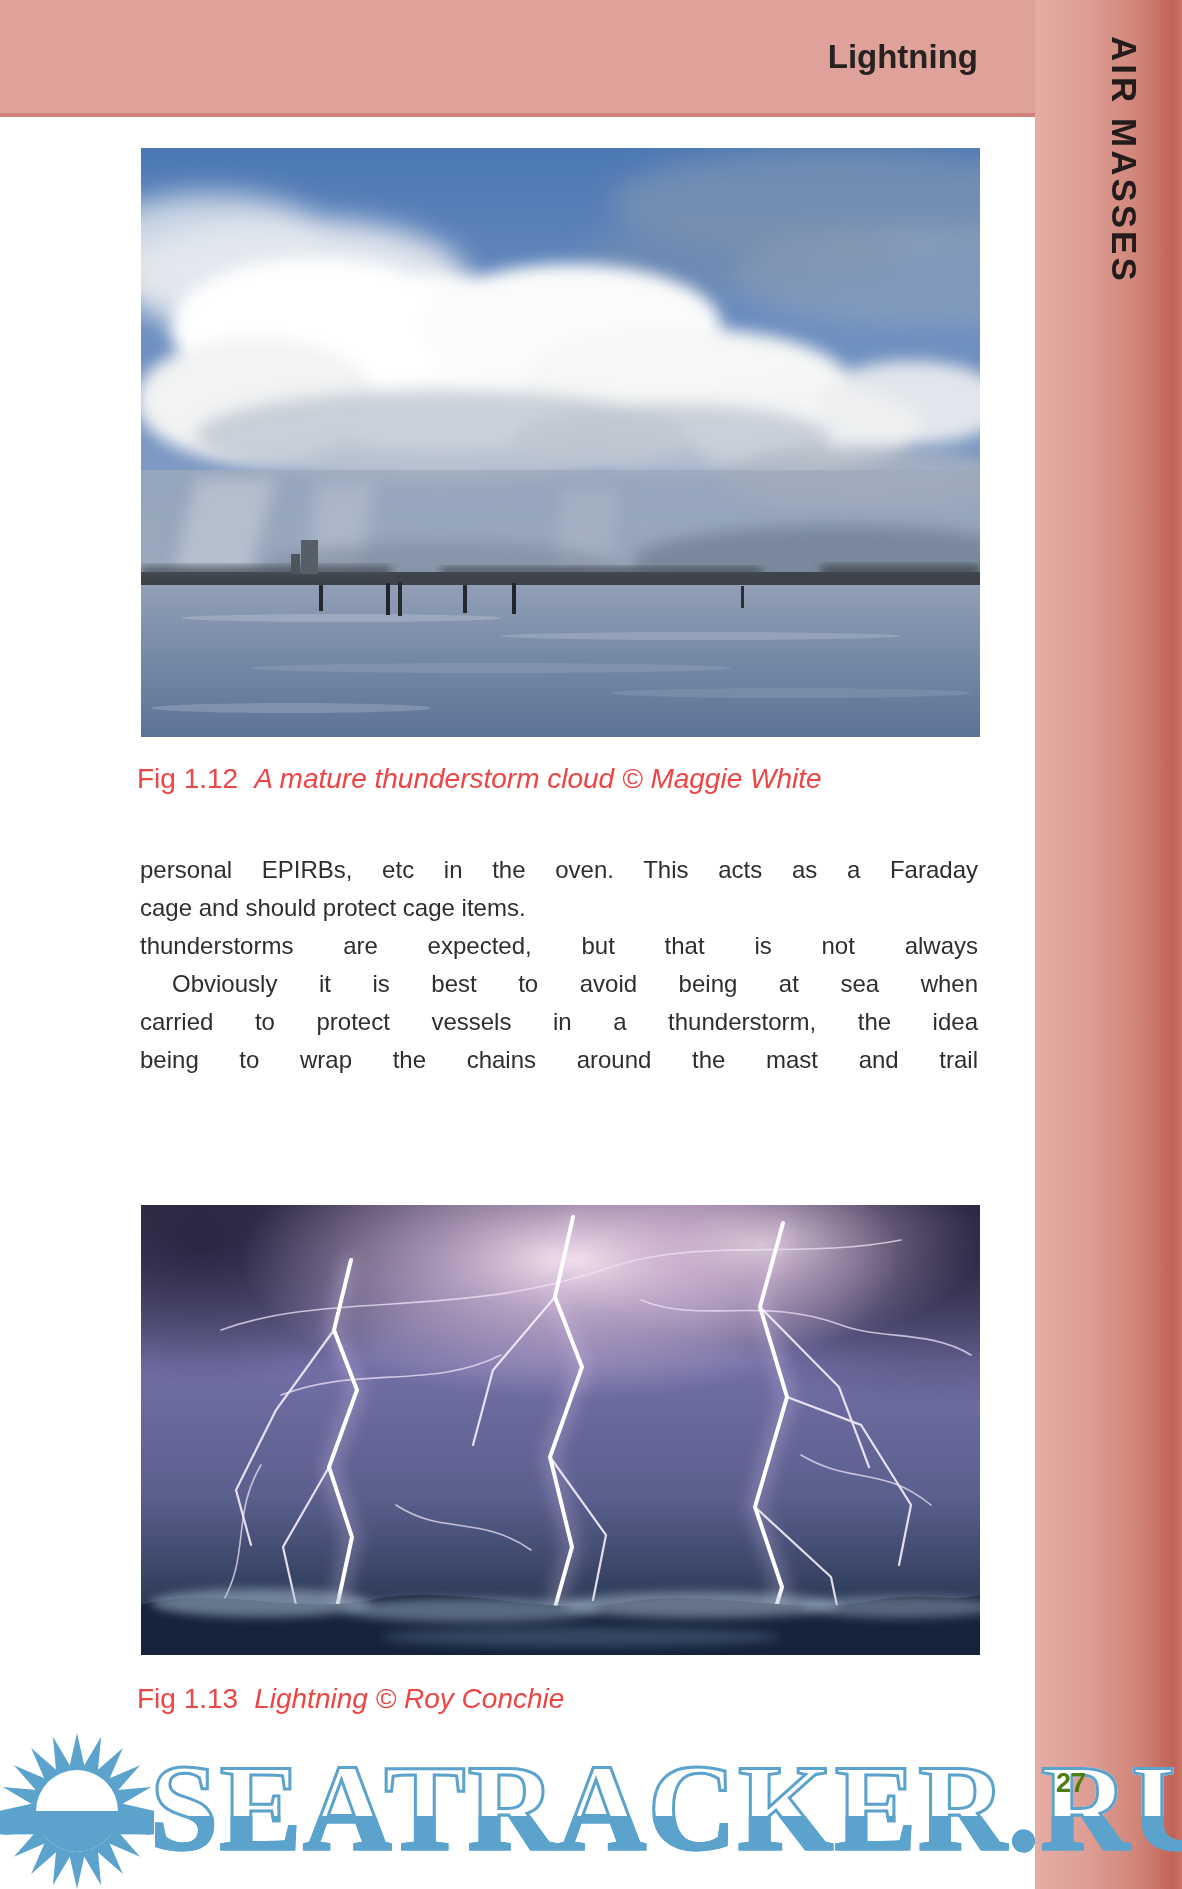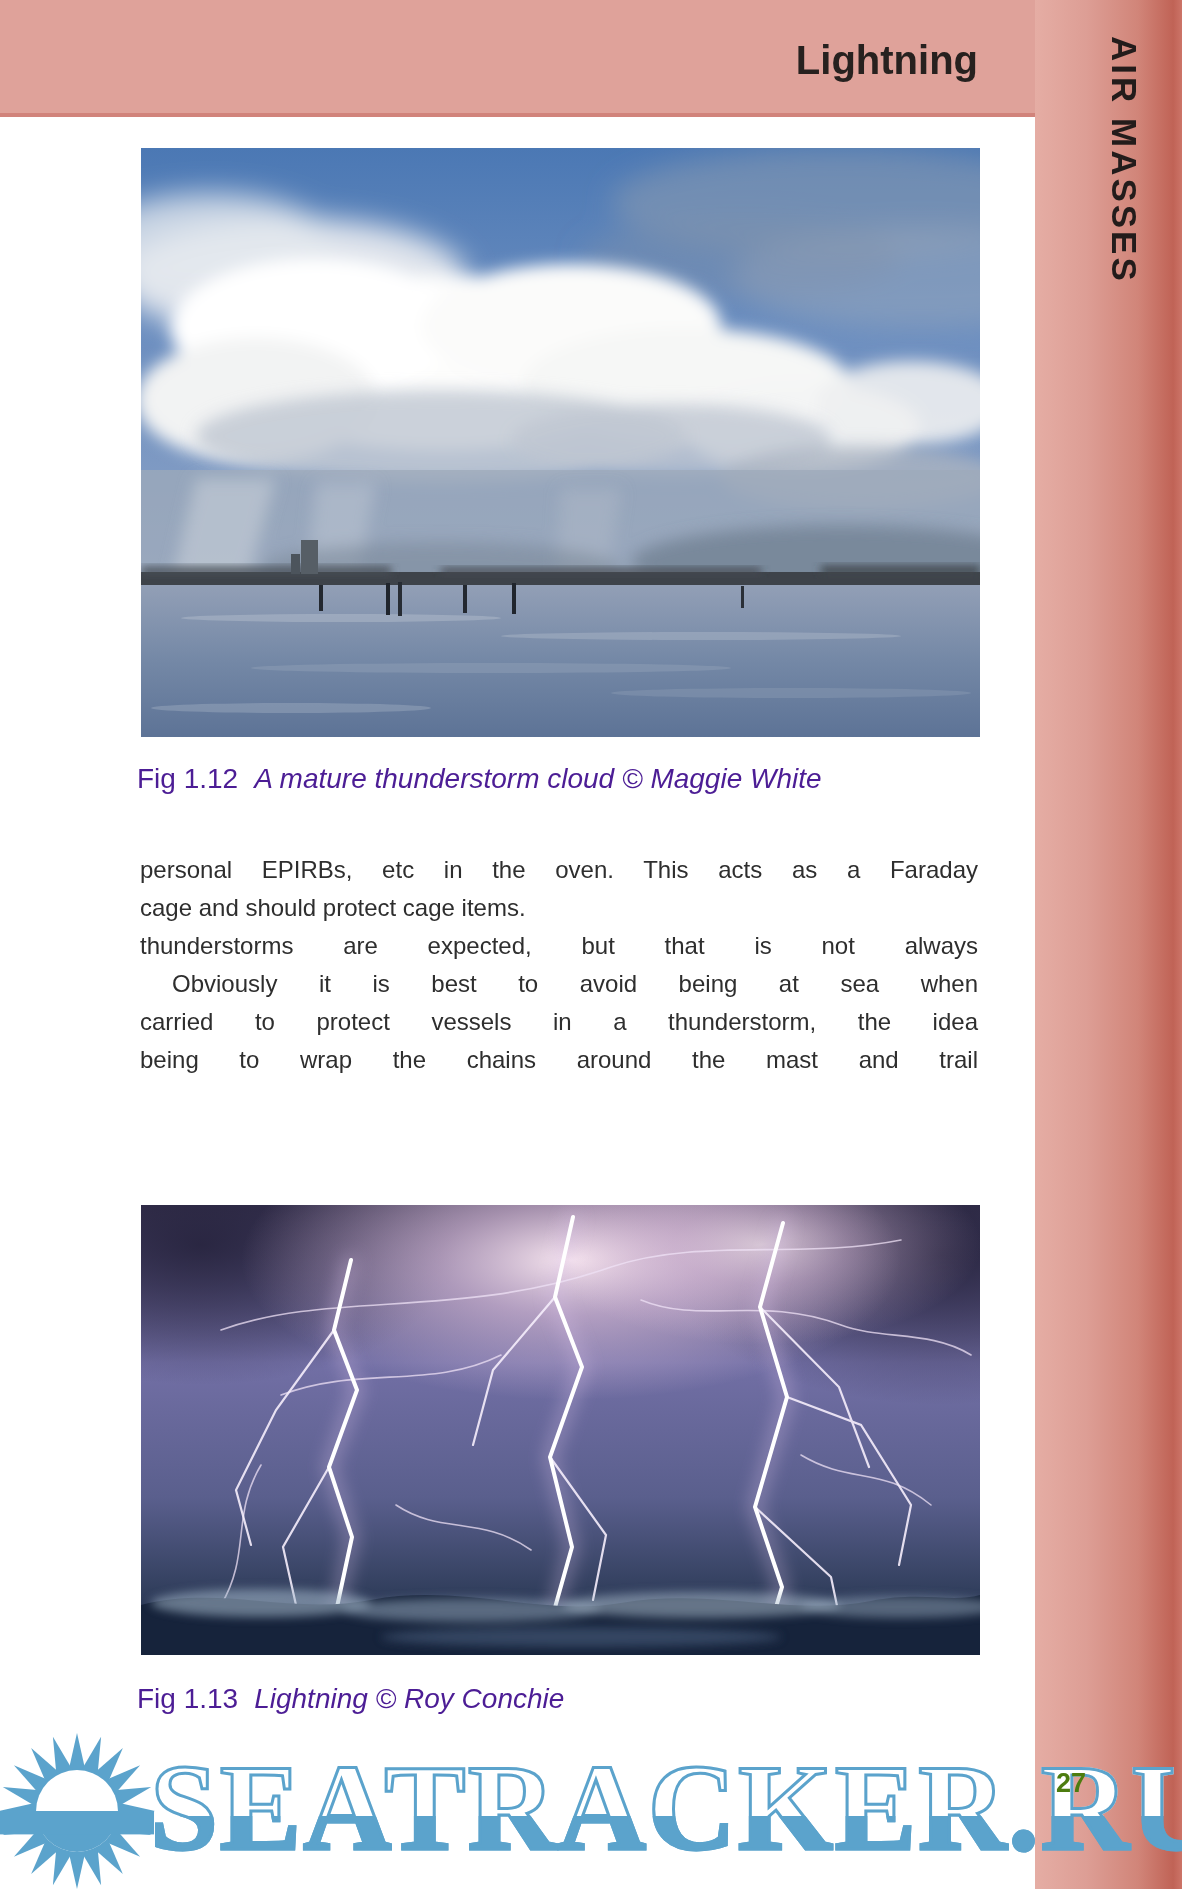--- a/index.html
+++ b/index.html
@@ -12,21 +12,21 @@
   }
 
   
   .header-band{
     position:absolute;left:0;top:0;width:1035px;height:113px;
     background:#dfa29a;
     border-bottom:4px solid #d1837b;
   }
   .page-title{
     position:absolute;right:57px;top:40px;
-    font-size:40px;font-weight:bold;color:#27211f;
+    font-size:33px;font-weight:bold;color:#27211f;
     letter-spacing:0px;line-height:1;
   }
   .sidebar{
     position:absolute;left:1035px;top:0;width:147px;height:1889px;
     background:linear-gradient(to right,#e5ada4 0%,#dd9e95 35%,#d18579 70%,#c06356 94%,#cc7468 100%);
     z-index:2;
   }
   .sidebar-label{
     position:absolute;top:36px;right:40px;
     writing-mode:vertical-rl;
@@ -41,21 +41,21 @@
 
   
   .photo{position:absolute;left:141px;overflow:hidden;}
   .photo svg{display:block;}
   #photo1{top:148px;width:839px;height:589px;}
   #photo2{top:1205px;width:839px;height:450px;}
 
   
   .caption{
     position:absolute;left:137px;width:860px;
-    font-size:28px;color:#4c1d95;line-height:1.2;
+    font-size:28px;color:#ef4444;line-height:1.2;
   }
   #caption1{top:762px;}
   #caption2{top:1682px;}
   .cap-fig{font-style:normal;}
   .cap-text{font-style:italic;margin-left:16px;}
 
   
   .body-text{
     position:absolute;left:140px;top:851px;width:838px;
     color:#2e2e2e;font-size:24px;

